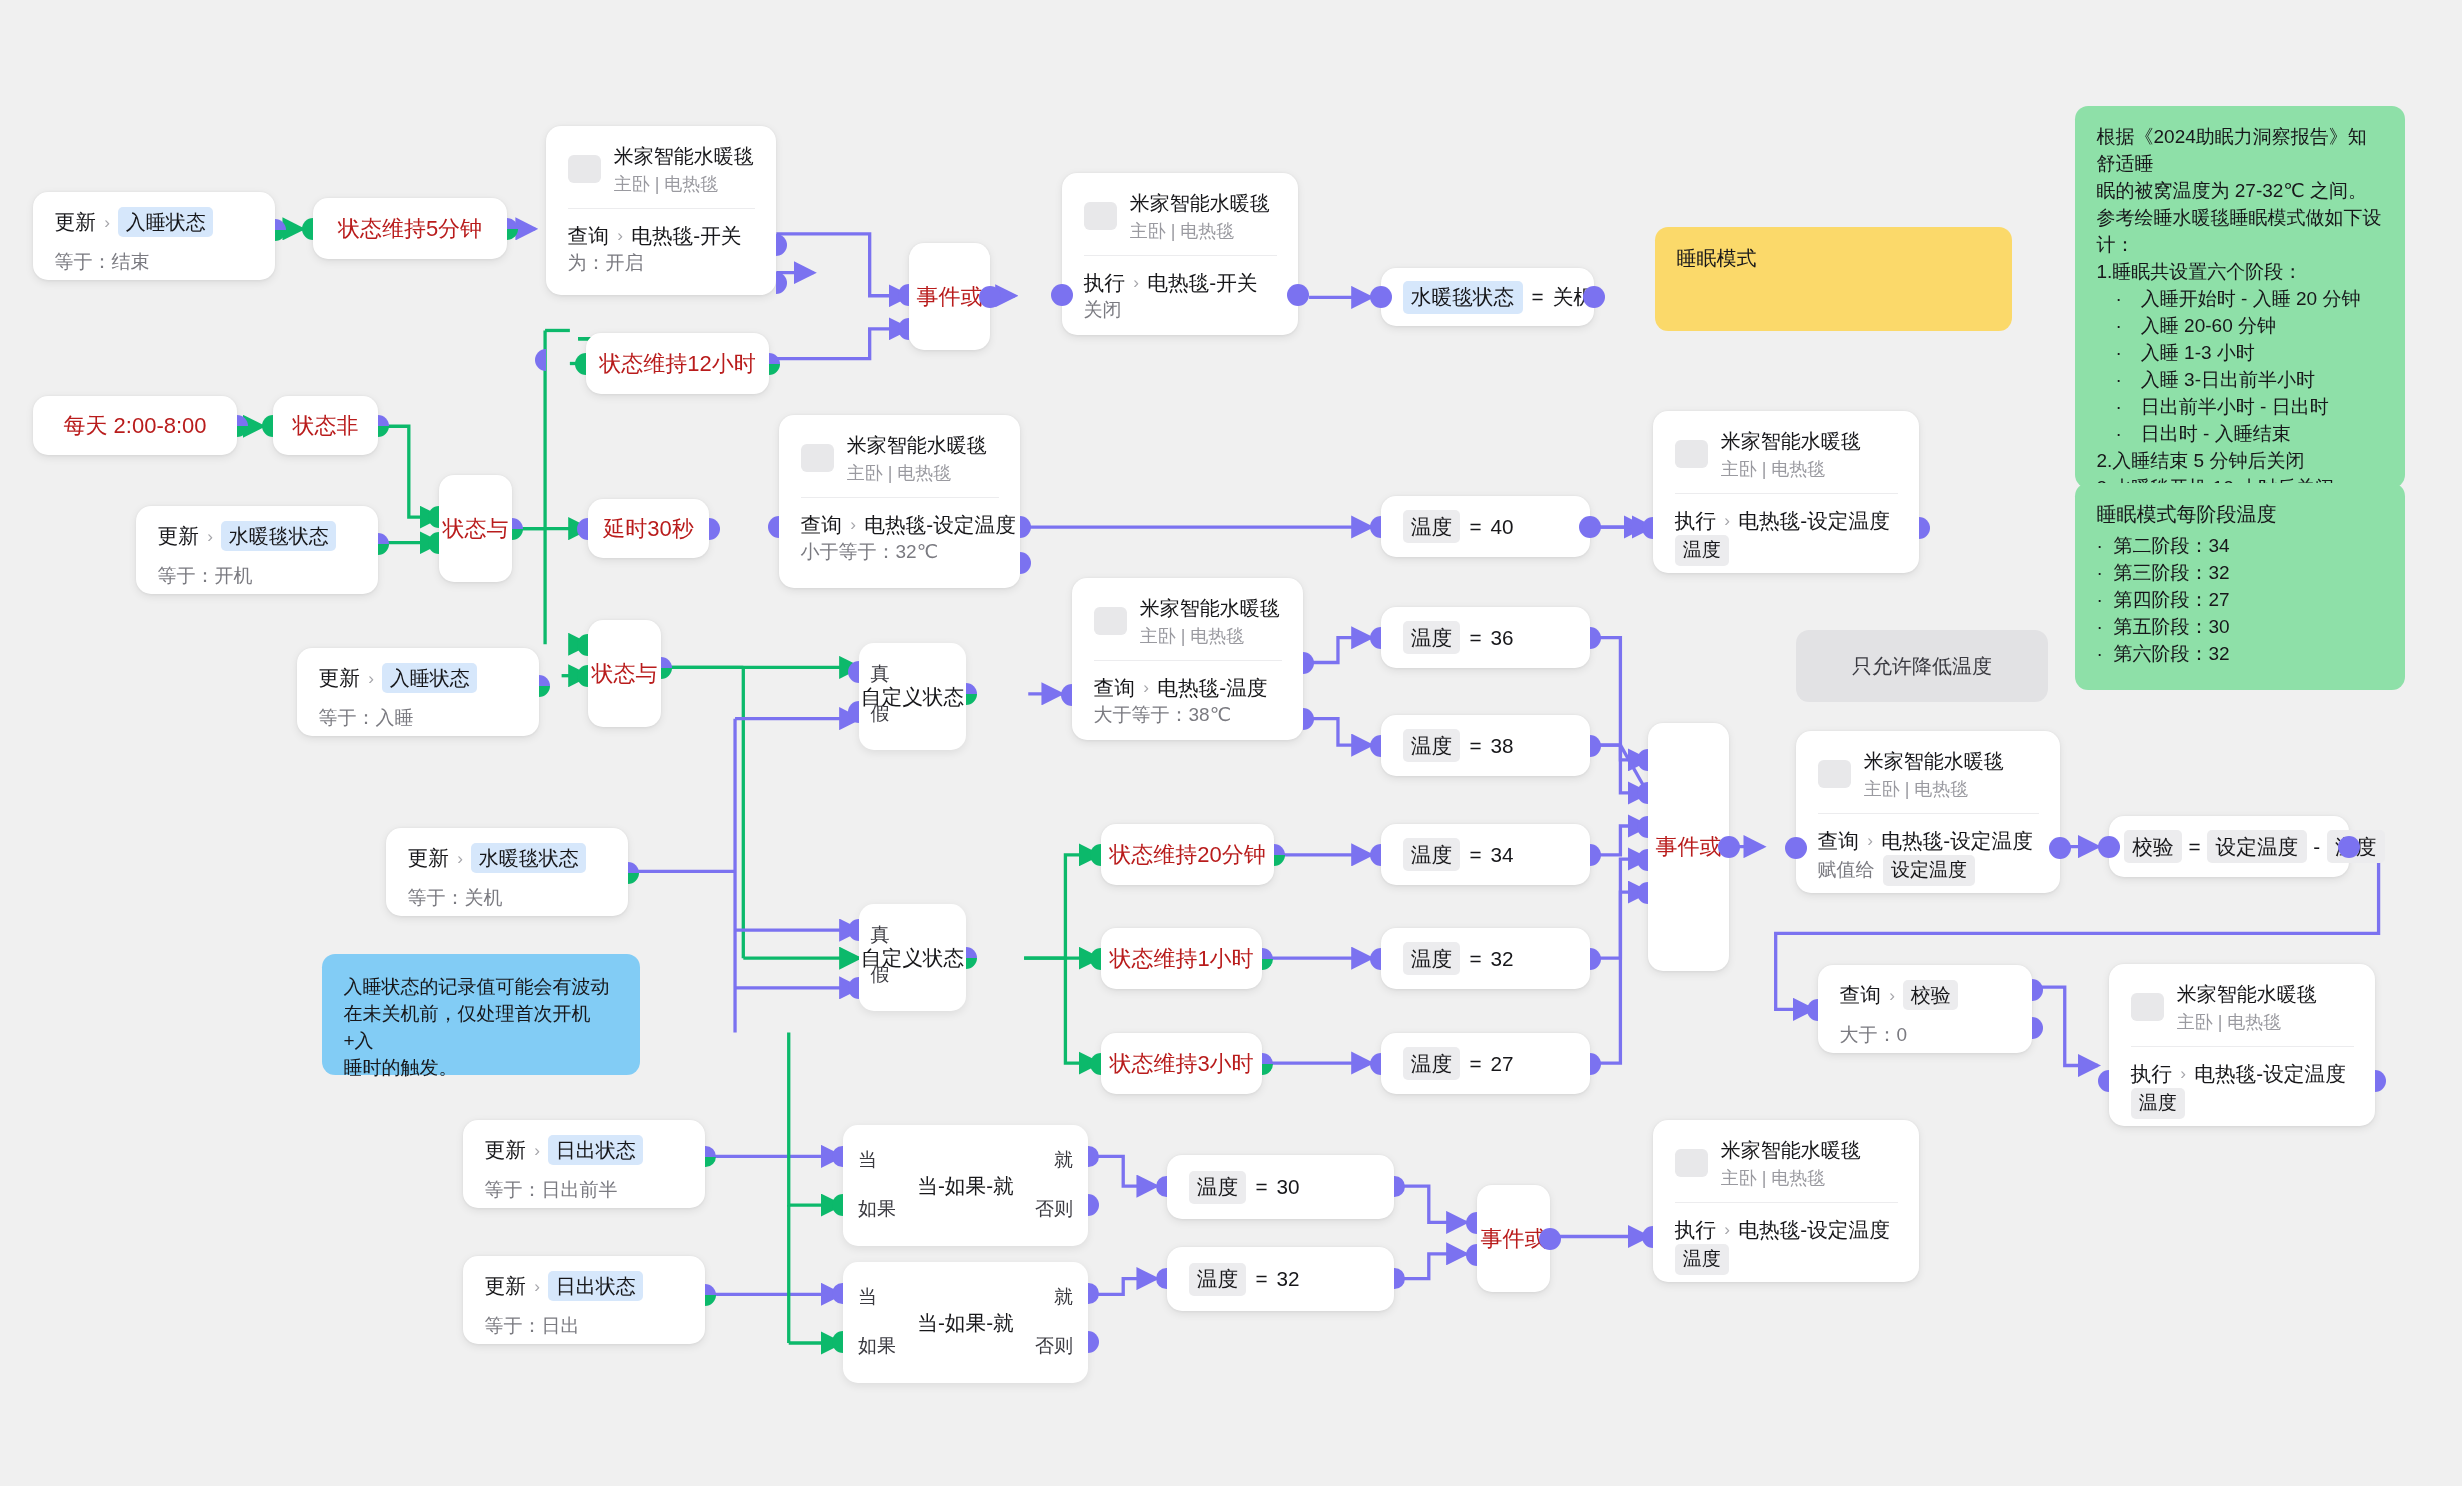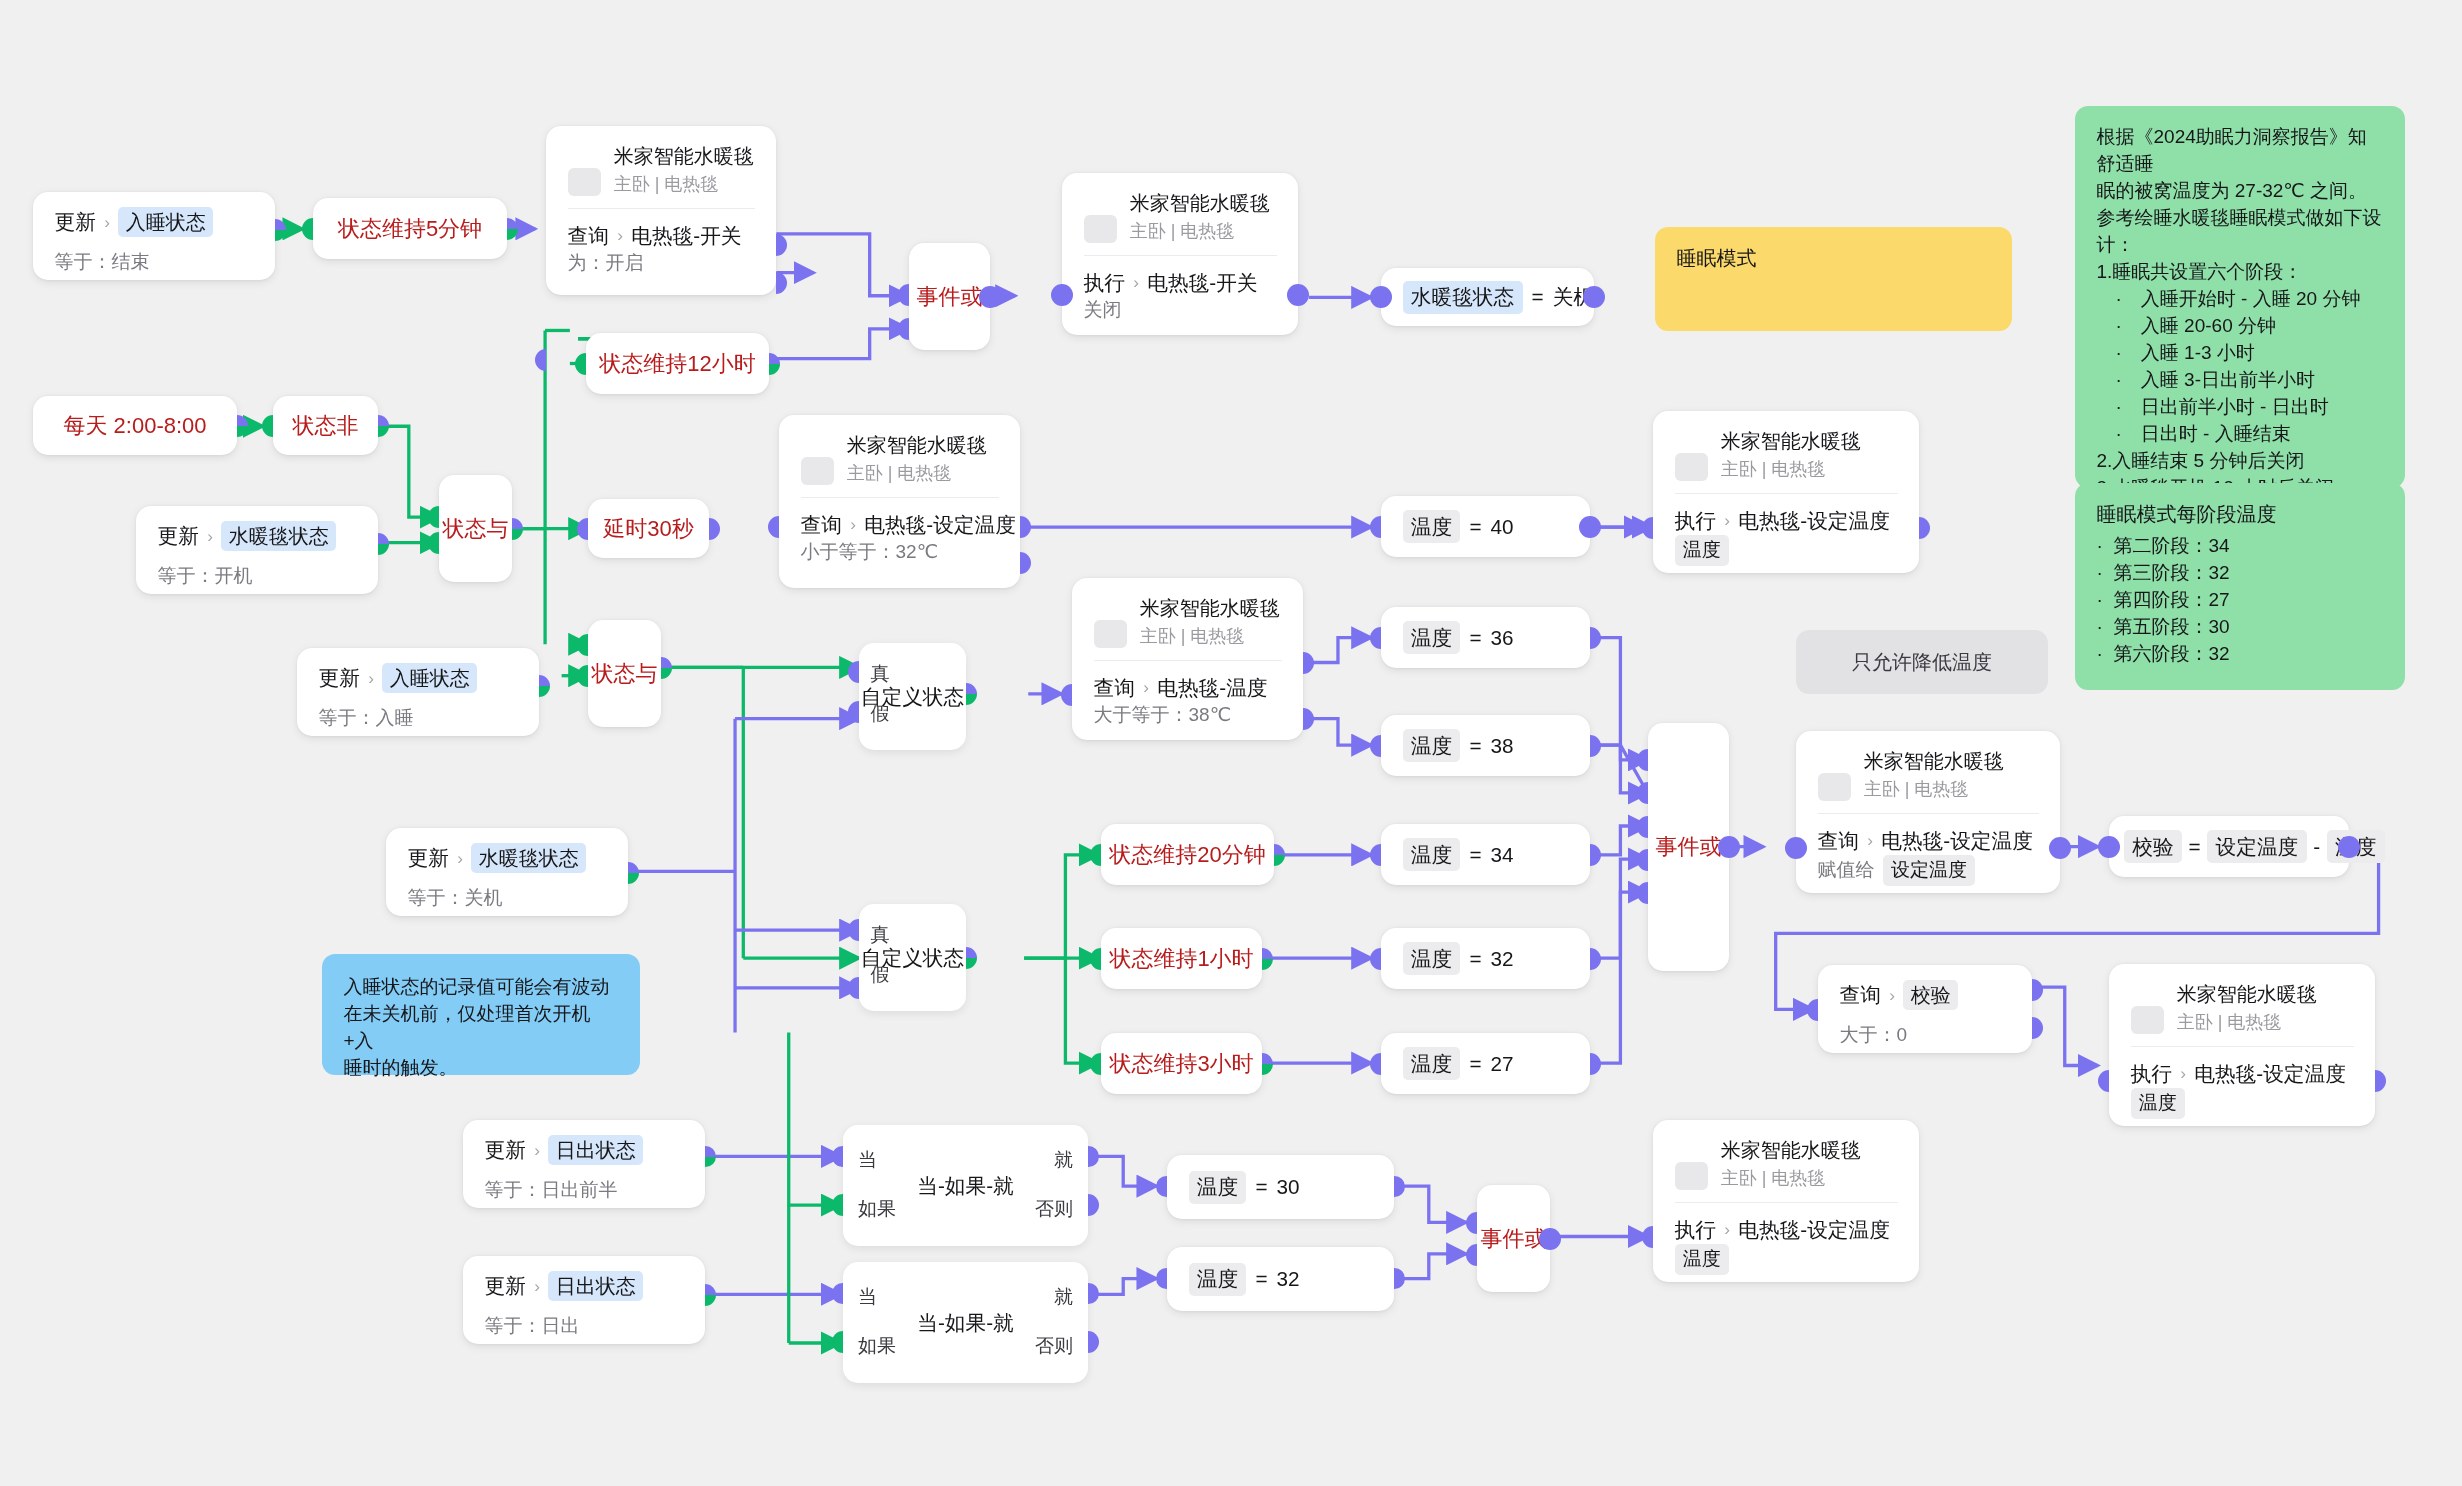--- a/index.html
+++ b/index.html
@@ -37,21 +37,21 @@
   .simple{display:flex;align-items:center;justify-content:center;}
   .simple .lbl{font-size:22px;color:#b91c1c;white-space:nowrap;}
 
   
   .trig .row1{display:flex;align-items:center;gap:8.3px;font-size:20.7px;color:#17171a;white-space:nowrap;}
   .trig .chev{color:#a6a6ab;font-size:17.3px;line-height:1;}
   .trig .tag{background:#d6e7fb;color:#17171a;border-radius:5px;padding:1.7px 7.4px;font-size:20px;}
   .trig .row2{margin-top:11.6px;font-size:19px;color:#7a7a80;white-space:nowrap;}
 
   
-  .card .head{display:flex;align-items:flex-end;gap:13.2px;padding:16.5px 21.5px 11.6px 21.5px;}
+  .card .head{display:flex;align-items:center;gap:13.2px;padding:16.5px 21.5px 11.6px 21.5px;}
   .card .thumb{width:33px;height:28px;border-radius:5.8px;background:#e8e8ea;flex:none;}
   .card .htxt{display:flex;flex-direction:column;gap:2.5px;}
   .card .hname{font-size:20px;color:#17171a;white-space:nowrap;}
   .card .hsub{font-size:18px;color:#9a9aa0;white-space:nowrap;}
   .card .divider{height:0.8px;background:#ececee;margin:0 21.5px;}
   .card .body{padding:13.2px 21.5px 16.5px 21.5px;}
   .card .brow{display:flex;align-items:center;gap:8.3px;font-size:20.7px;color:#17171a;white-space:nowrap;}
   .card .chev{color:#a6a6ab;font-size:17.3px;line-height:1;}
   .card .bsub{margin-top:0;font-size:19px;color:#7a7a80;white-space:nowrap;display:flex;align-items:center;gap:8.3px;}
   .card .gtag{background:#ececee;border-radius:5px;padding:2.5px 8.3px;font-size:19px;color:#17171a;}
@@ -685,21 +685,21 @@
     <div class="title">睡眠模式每阶段温度</div>
     <div id="stage-lines">
         <div class="t">·  第二阶段：34</div>
         <div class="t">·  第三阶段：32</div>
         <div class="t">·  第四阶段：27</div>
         <div class="t">·  第五阶段：30</div>
         <div class="t">·  第六阶段：32</div>
       </div>
   </div>
 
-  <div class="note gray" style="left:1796px;top:630px;width:252px;height:64px;">
+  <div class="note gray" style="left:1796px;top:630px;width:252px;height:72px;">
     <span class="gl">只允许降低温度</span>
   </div>
 
   <div class="note blue" style="left:322px;top:954px;width:318px;height:121px;">
     <div id="jitter-lines">
         <div class="t">入睡状态的记录值可能会有波动</div>
         <div class="t">在未关机前，仅处理首次开机+入</div>
         <div class="t">睡时的触发。</div>
       </div>
   </div>

